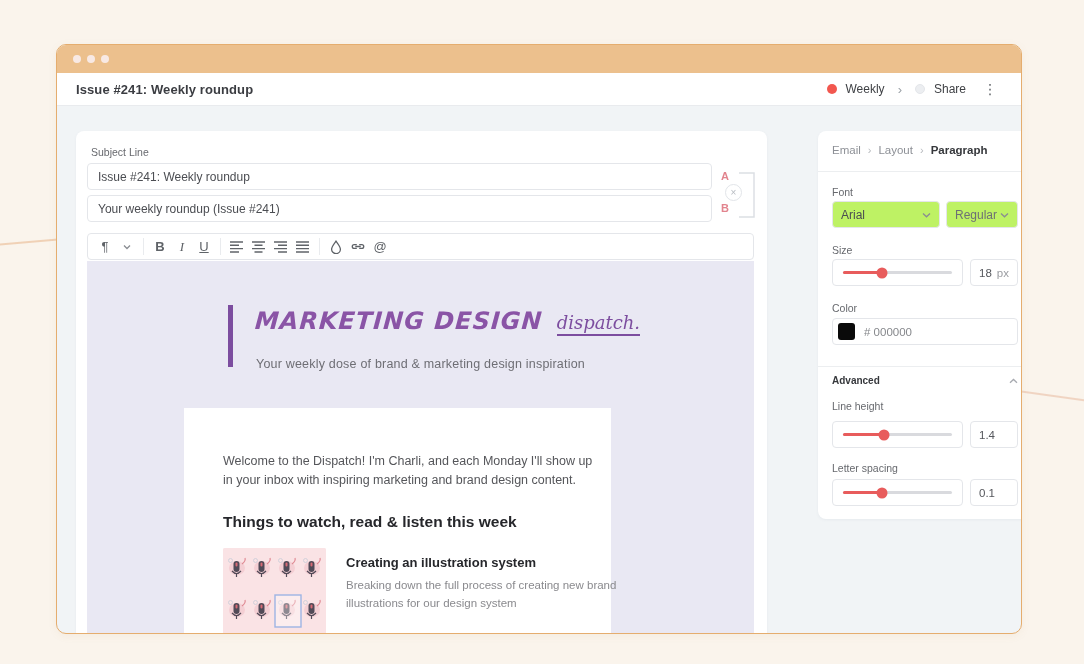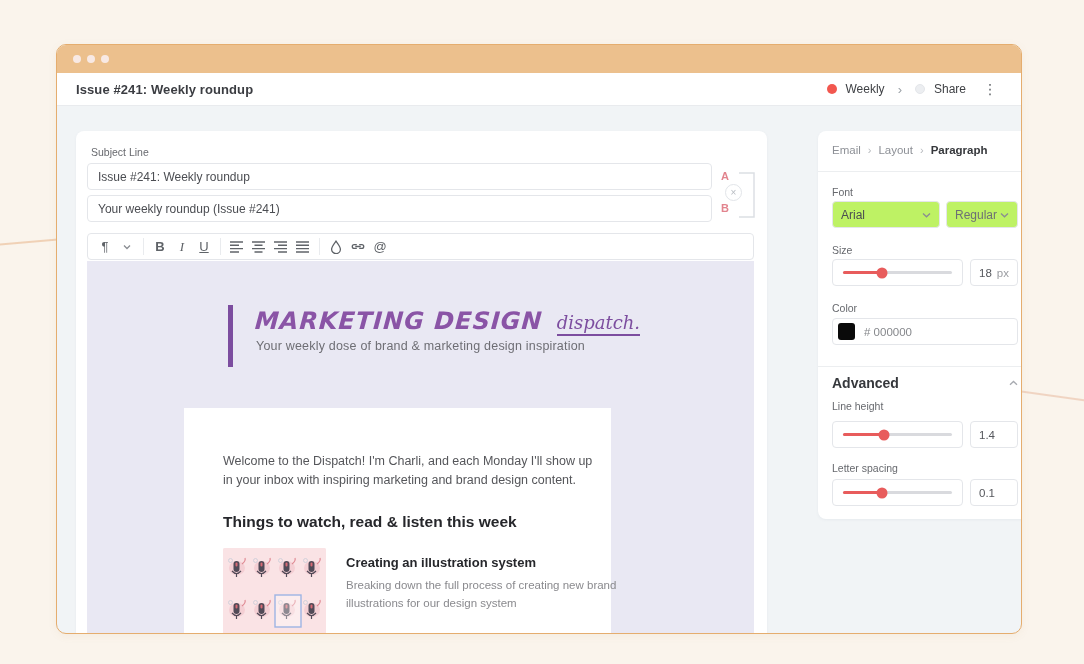--- a/index.html
+++ b/index.html
@@ -53,21 +53,21 @@
   .t-underline{text-decoration:underline;}
   .t-caret svg,.t-align svg,.t-drop svg,.t-link svg{display:block;}
 
   .email-canvas{position:absolute;left:11px;top:130px;width:667px;height:374px;background:var(--lavender);overflow:hidden;}
   .brand-bar{position:absolute;left:141px;top:44px;width:5px;height:62px;background:var(--purple_dark);}
   .brand-row{position:absolute;left:168px;top:46px;display:flex;align-items:baseline;gap:14px;white-space:nowrap;}
   .brand-title{font-family:"DejaVu Sans",sans-serif;font-style:italic;font-weight:800;font-size:24px;
     letter-spacing:1px;color:var(--purple);transform:skewX(-4deg);}
   .brand-script{font-family:"DejaVu Serif",serif;font-style:italic;font-size:18px;color:var(--purple_dark);
     border-bottom:2px solid var(--purple_dark);padding-bottom:1px;}
-  .brand-tagline{position:absolute;left:169px;top:78px;font-size:12.5px;color:#6e6e74;letter-spacing:.2px;}
+  .brand-tagline{position:absolute;left:169px;top:96px;font-size:12.5px;color:#6e6e74;letter-spacing:.2px;}
 
   .email-body{position:absolute;left:97px;top:147px;width:427px;height:227px;background:#fff;}
   .welcome{position:absolute;left:39px;top:44px;width:372px;font-size:12.5px;line-height:1.52;color:var(--text_mid);}
   .section-heading{position:absolute;left:39px;top:105px;font-size:15.5px;font-weight:700;color:#26272b;}
   .feed-item{position:absolute;left:39px;top:140px;display:flex;gap:20px;}
   .thumb{width:103px;height:86px;background:var(--thumb_pink);border-radius:2px;overflow:hidden;flex-shrink:0;}
   .item-text{padding-top:7px;width:310px;}
   .item-title{font-size:13px;font-weight:700;color:#26272b;margin-bottom:7px;}
   .item-desc{font-size:11.5px;line-height:1.55;color:#8a8a8e;}
 
@@ -97,21 +97,21 @@
   .sb-size,.vb-size{top:128px;} .sb-lh,.vb-lh{top:290px;} .sb-ls,.vb-ls{top:348px;}
   .fl-font{top:55px;} .fl-size{top:113px;} .fl-color{top:171px;} .fl-lh{top:269px;} .fl-ls{top:331px;}
 
   .color-field{position:absolute;left:14px;top:187px;width:186px;height:27px;border:1px solid var(--border_soft);
     border-radius:4px;background:#fff;display:flex;align-items:center;gap:9px;padding:0 5px;cursor:pointer;}
   .swatch{width:17px;height:17px;border-radius:3px;background:#0a0a0a;}
   .color-value{font-size:11.5px;color:#86888c;}
 
   .advanced-row{position:absolute;left:14px;top:244px;width:186px;display:flex;align-items:center;
     justify-content:space-between;cursor:pointer;}
-  .advanced-label{font-size:14px;font-weight:700;color:#36383c;}
+  .advanced-label{font-size:10px;font-weight:700;color:#36383c;}
 </style>
 </head>
 <body>
 
 <div class="bg-line left"></div>
 <div class="bg-line right"></div>
 
 <div class="window">
 
   <div class="win-header">

